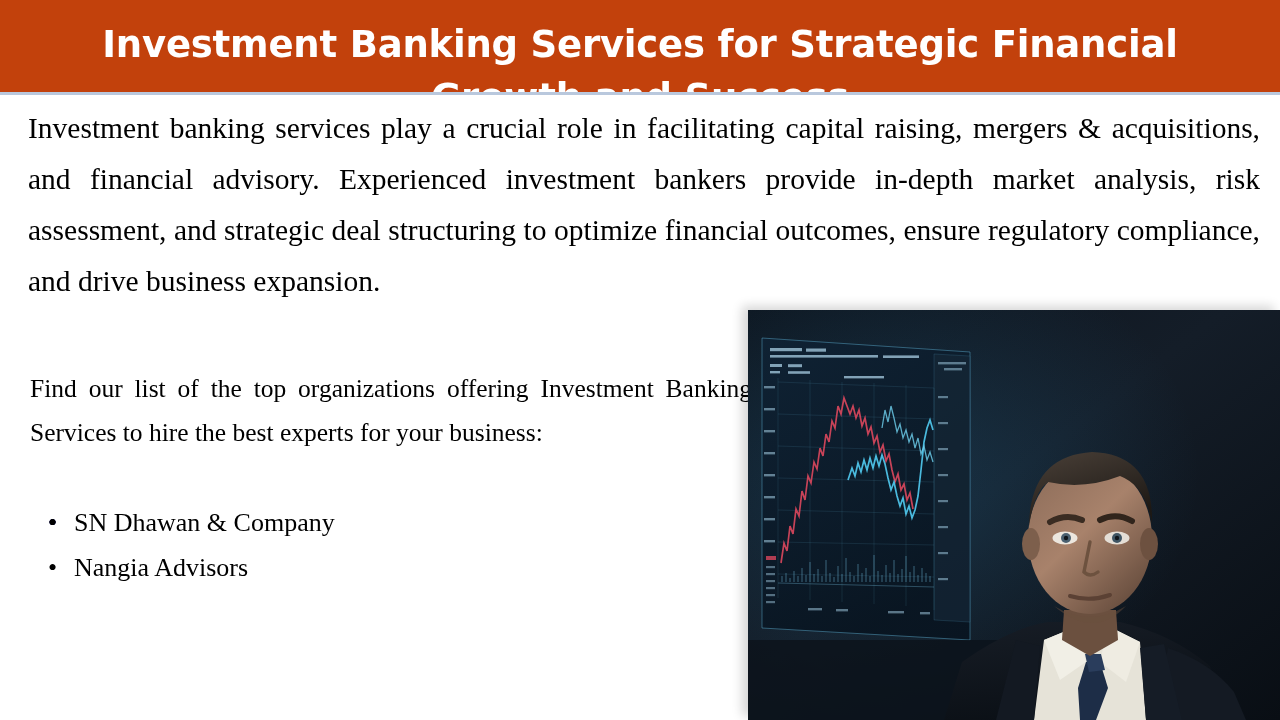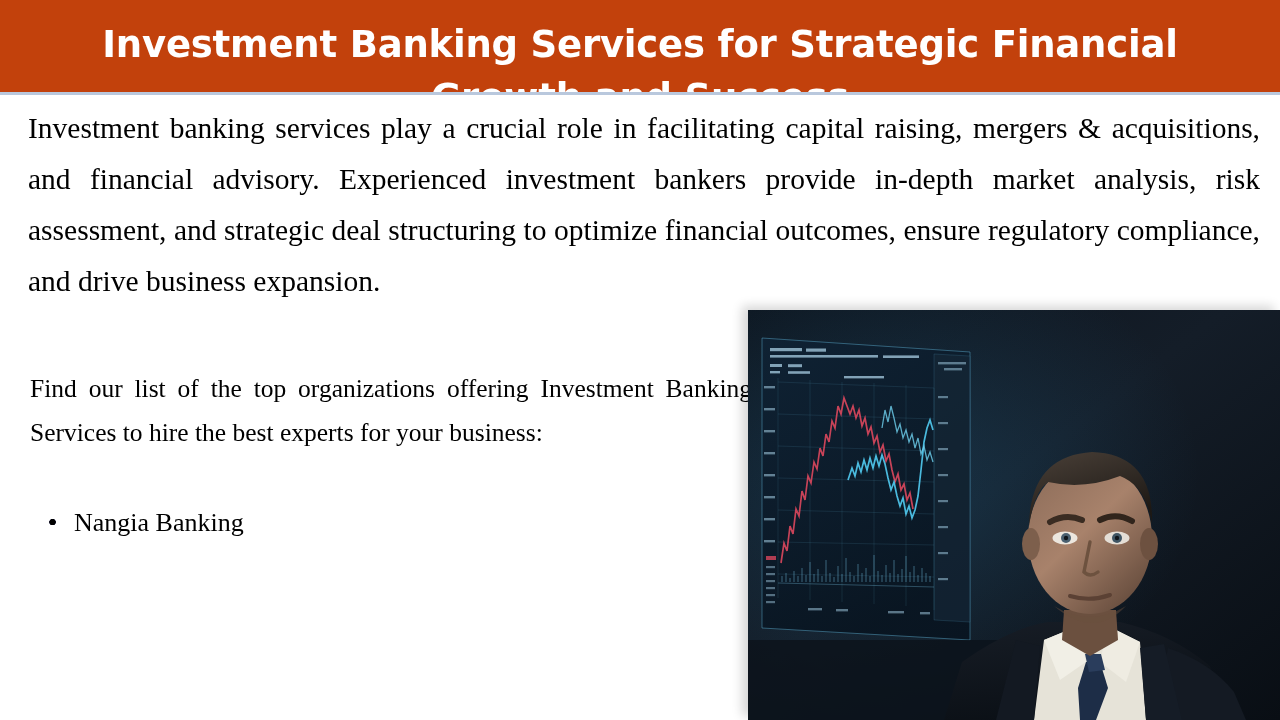--- a/index.html
+++ b/index.html
@@ -141,24 +141,25 @@
 
 <ul class="org-list">
   <li class="is-link">
     <span class="bullet">•</span>
   </li>
   <li>
     <span class="bullet">•</span>
   </li>
   <li>
     <span class="bullet">•</span>
+    <span class="org-label">SN Dhawan &amp; Company</span>
   </li>
   <li>
     <span class="bullet">•</span>
-    <span class="org-label">Nangia Banking</span>
+    <span class="org-label">Nangia Advisors</span>
   </li>
 </ul>
 
 <div class="photo">
   <svg width="532" height="410" viewBox="0 0 532 410">
     <defs>
       <linearGradient id="bgGrad" x1="0" y1="0" x2="1" y2="1">
         <stop offset="0%" stop-color="#0d141d"></stop>
         <stop offset="45%" stop-color="#141d28"></stop>
         <stop offset="100%" stop-color="#090e14"></stop>

